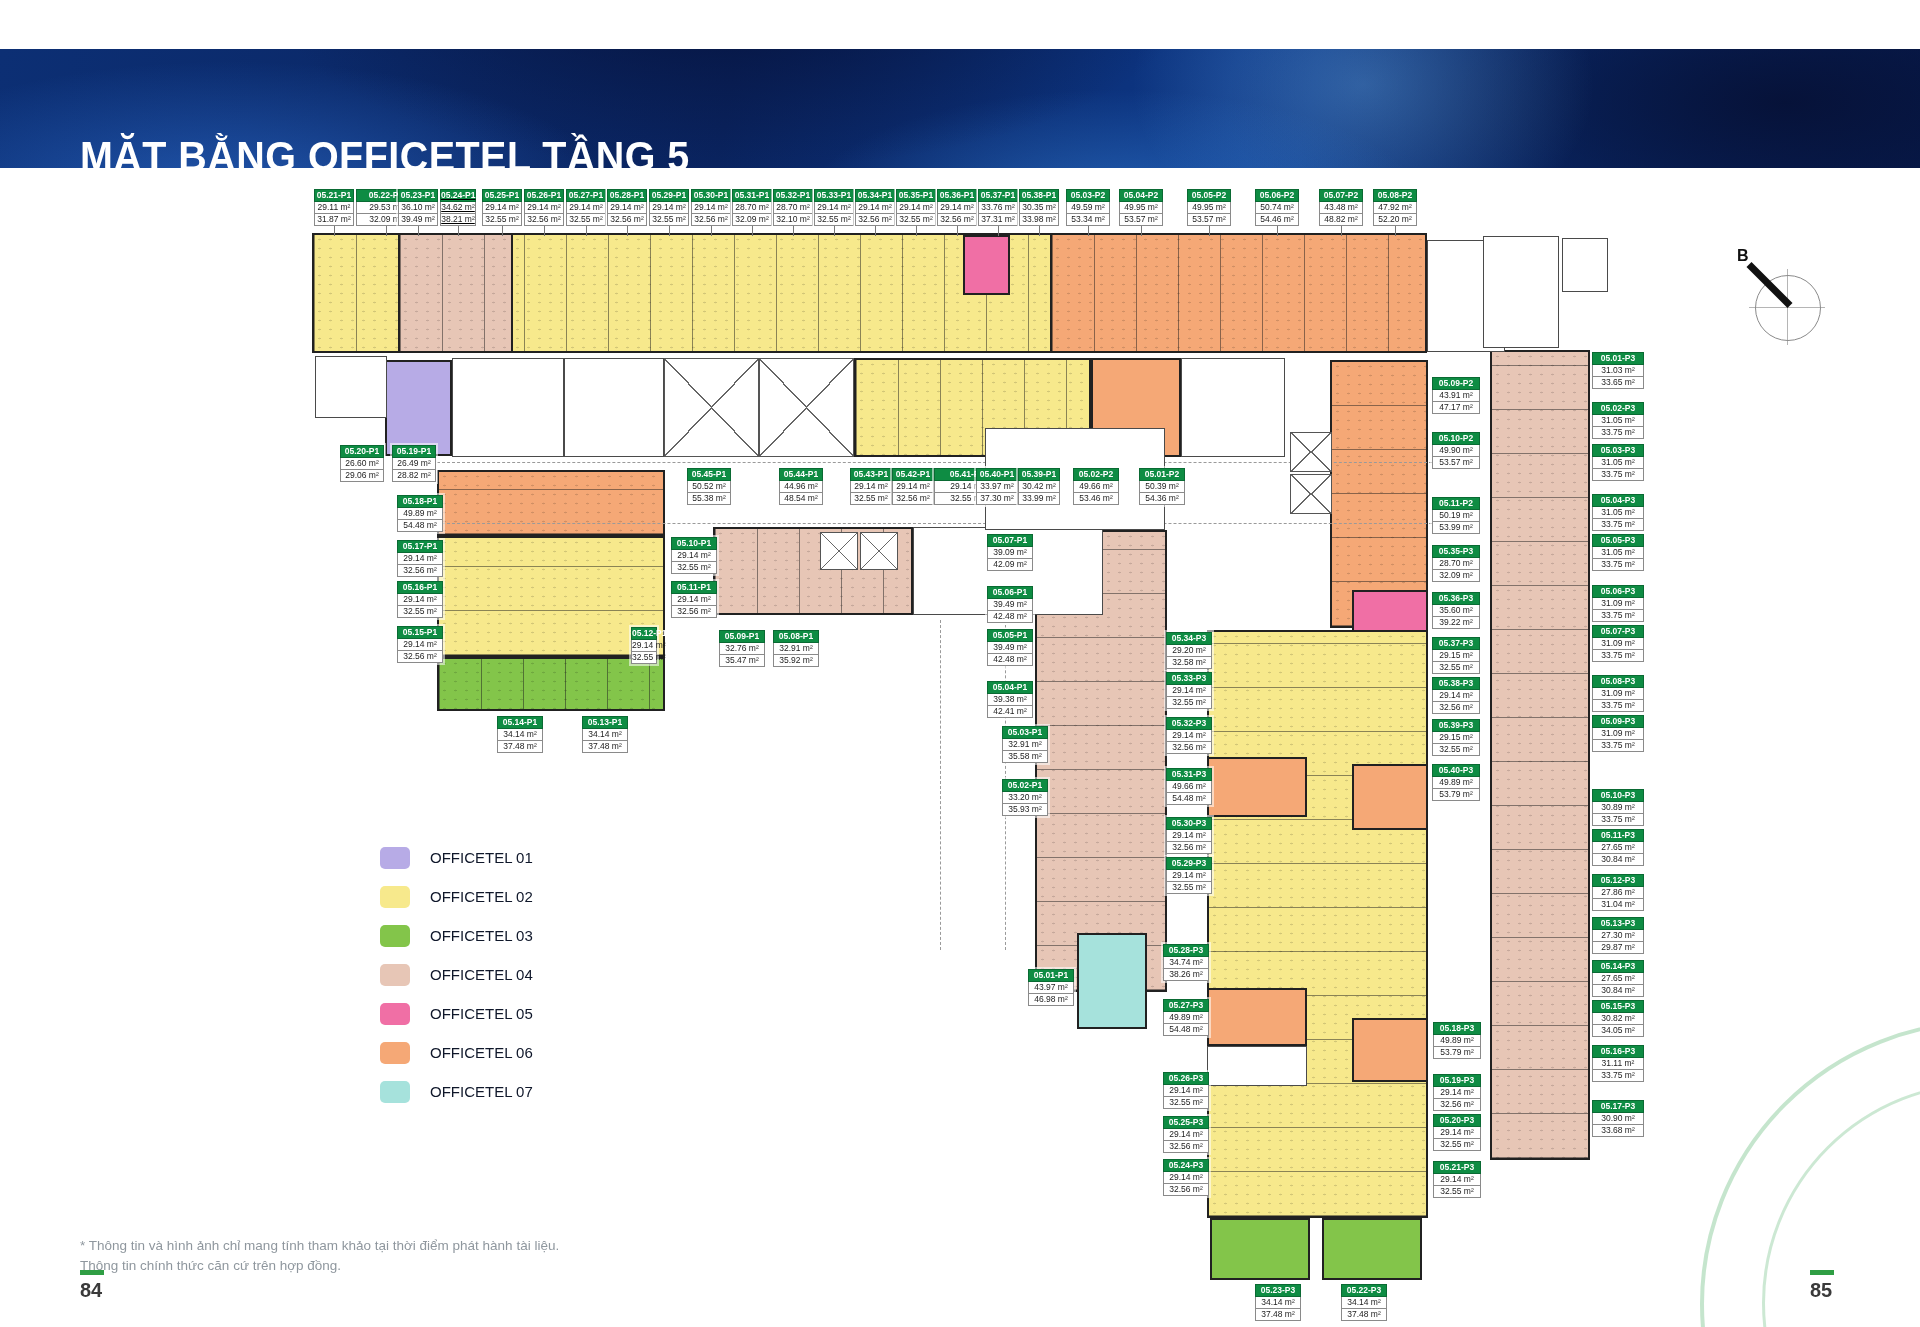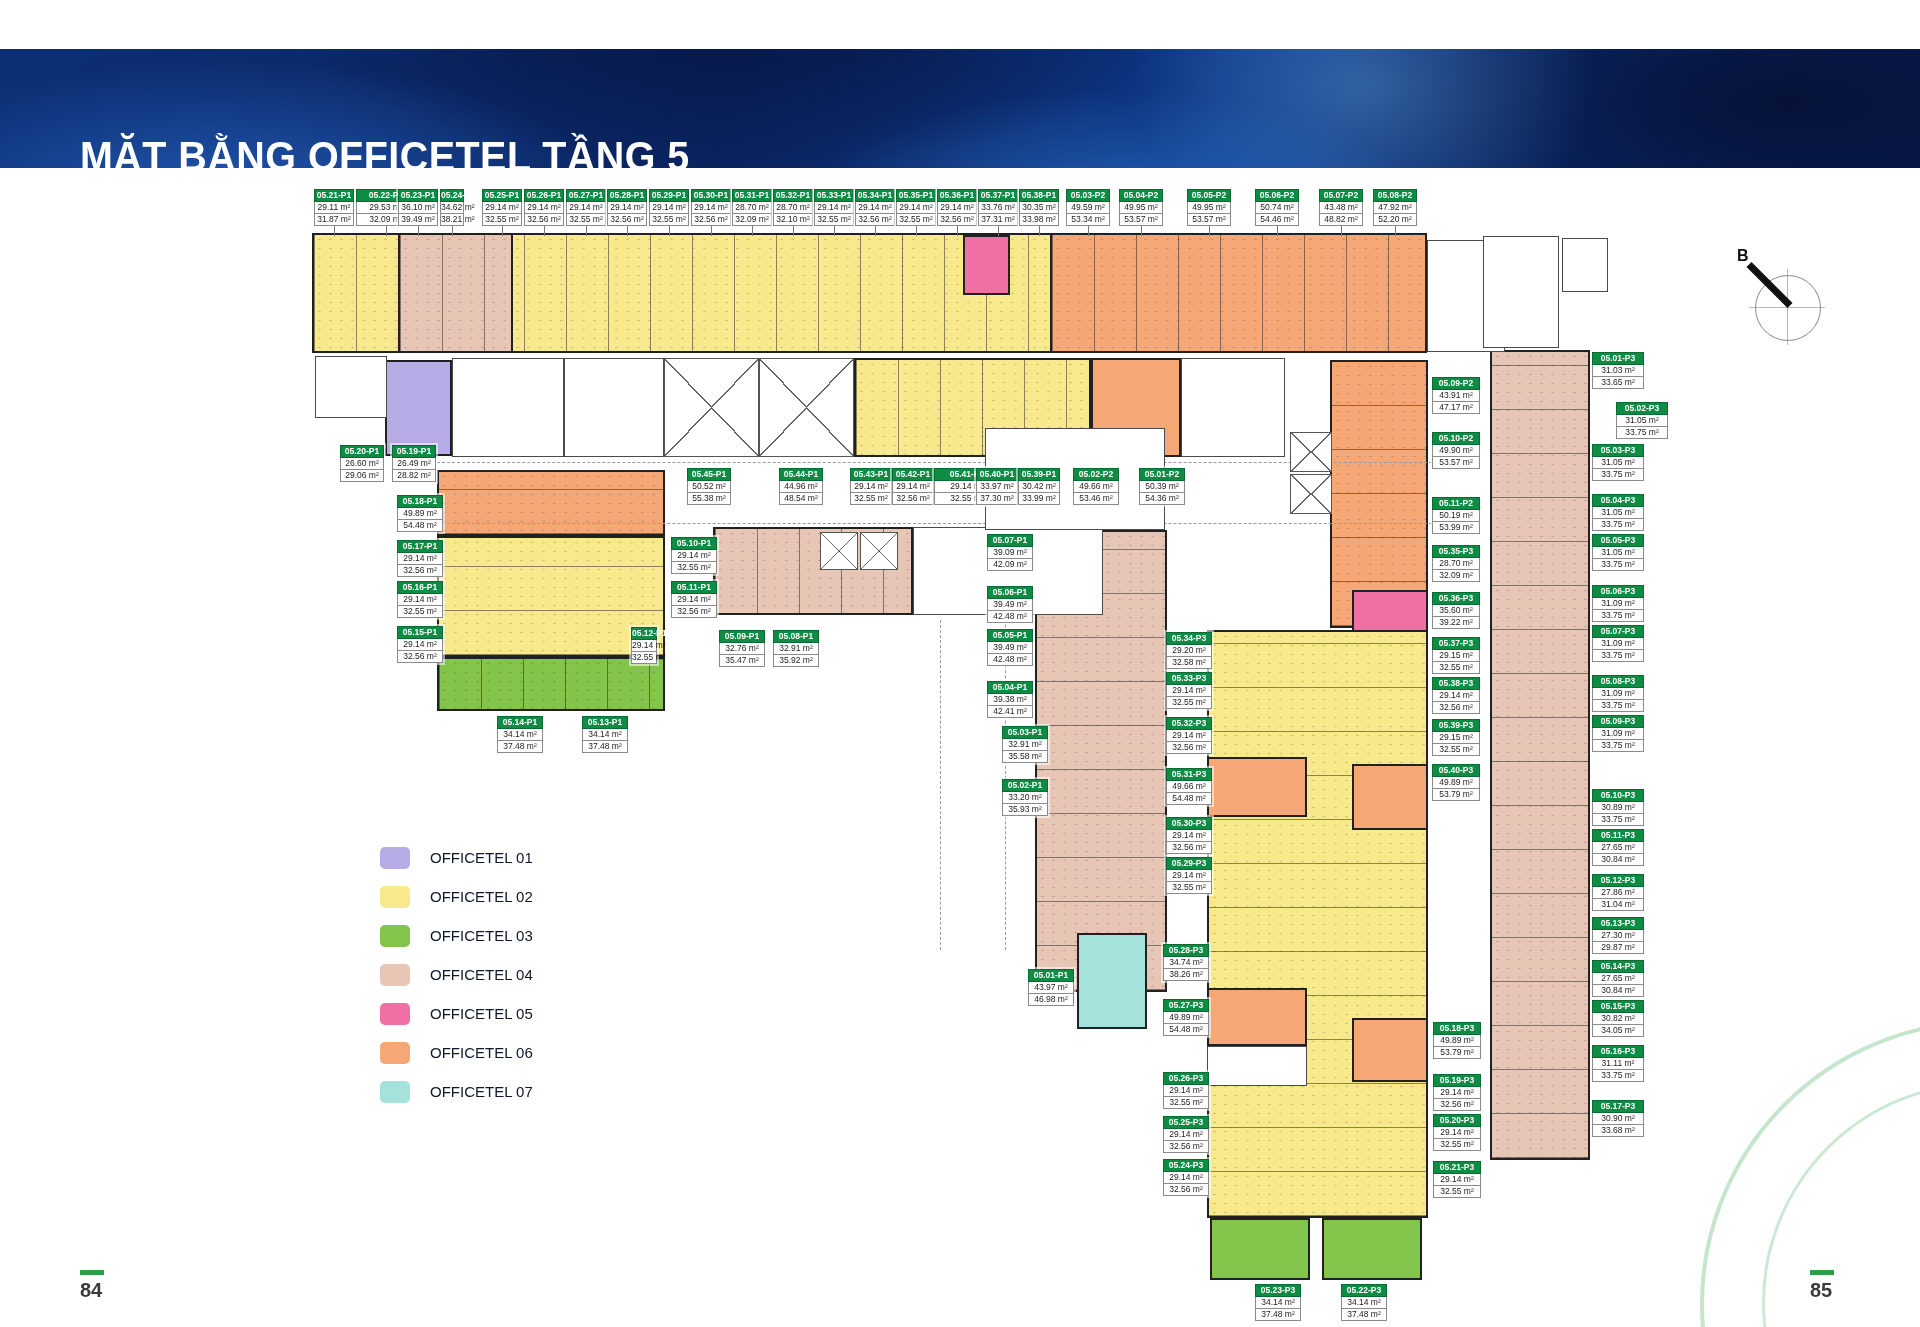--- a/index.html
+++ b/index.html
@@ -134,21 +134,21 @@
       <div class="ulabel tick" style="left: 356px; top: 189px; width: 60px;">
         <div class="ucode">05.22-P1</div>
         <div class="uarea">29.53 m²</div>
         <div class="uarea">32.09 m²</div>
       </div>
       <div class="ulabel tick" style="left: 398px; top: 189px; width: 40px;">
         <div class="ucode">05.23-P1</div>
         <div class="uarea">36.10 m²</div>
         <div class="uarea">39.49 m²</div>
       </div>
-      <div class="ulabel tick" style="left: 440px; top: 189px; width: 24px;">
+      <div class="ulabel tick" style="left: 440px; top: 189px; width: 36px; text-decoration: underline;">
         <div class="ucode">05.24-P1</div>
         <div class="uarea">34.62 m²</div>
         <div class="uarea">38.21 m²</div>
       </div>
       <div class="ulabel tick" style="left: 482px; top: 189px; width: 40px;">
         <div class="ucode">05.25-P1</div>
         <div class="uarea">29.14 m²</div>
         <div class="uarea">32.55 m²</div>
       </div>
       <div class="ulabel tick" style="left: 524px; top: 189px; width: 40px;">
@@ -519,21 +519,21 @@
       <div class="ulabel" style="left: 1433px; top: 1161px; width: 48px;">
         <div class="ucode">05.21-P3</div>
         <div class="uarea">29.14 m²</div>
         <div class="uarea">32.55 m²</div>
       </div>
       <div class="ulabel" style="left: 1592px; top: 352px; width: 52px;">
         <div class="ucode">05.01-P3</div>
         <div class="uarea">31.03 m²</div>
         <div class="uarea">33.65 m²</div>
       </div>
-      <div class="ulabel" style="left: 1592px; top: 402px; width: 52px; margin-left: 24px;">
+      <div class="ulabel" style="left: 1592px; top: 402px; width: 52px;">
         <div class="ucode">05.02-P3</div>
         <div class="uarea">31.05 m²</div>
         <div class="uarea">33.75 m²</div>
       </div>
       <div class="ulabel" style="left: 1592px; top: 444px; width: 52px;">
         <div class="ucode">05.03-P3</div>
         <div class="uarea">31.05 m²</div>
         <div class="uarea">33.75 m²</div>
       </div>
       <div class="ulabel" style="left: 1592px; top: 494px; width: 52px;">
@@ -640,20 +640,24 @@
     </div>
 
   <div class="compass">
     <div class="b">B</div>
     <div class="ch"></div>
     <div class="cv"></div>
     <div class="circle"></div>
     <div class="needle"></div>
   </div>
 
+  <div class="footnote">
+    <div>* Thông tin và hình ảnh chỉ mang tính tham khảo tại thời điểm phát hành tài liệu.</div>
+    <div>Thông tin chính thức căn cứ trên hợp đồng.</div>
+  </div>
 
   <div class="pagenum" style="left:80px;top:1270px;">
     <span class="dash"></span>
     <span>84</span>
   </div>
   <div class="pagenum" style="left:1810px;top:1270px;">
     <span class="dash"></span>
     <span>85</span>
   </div>
 

